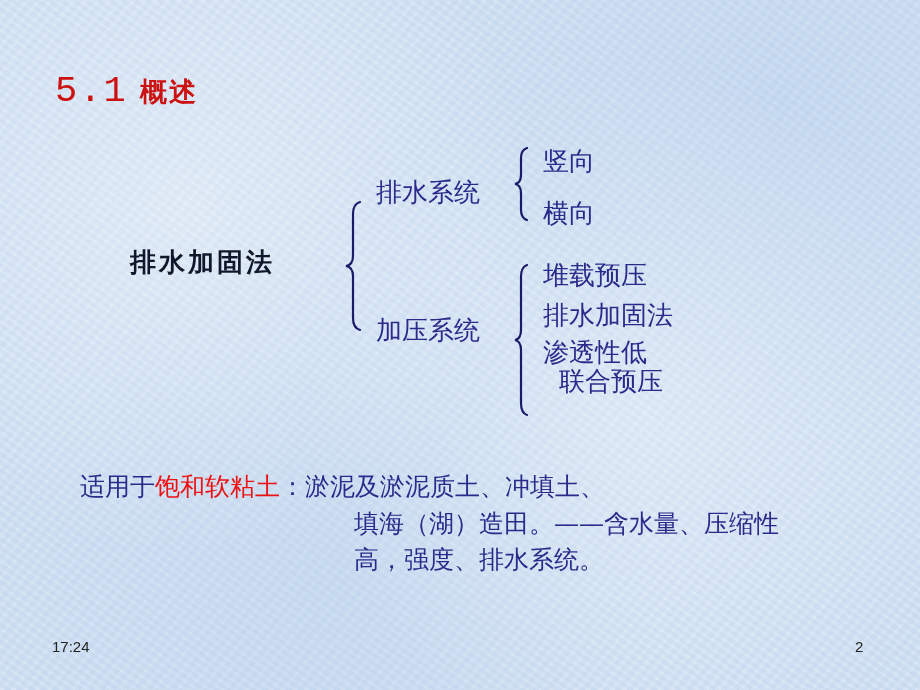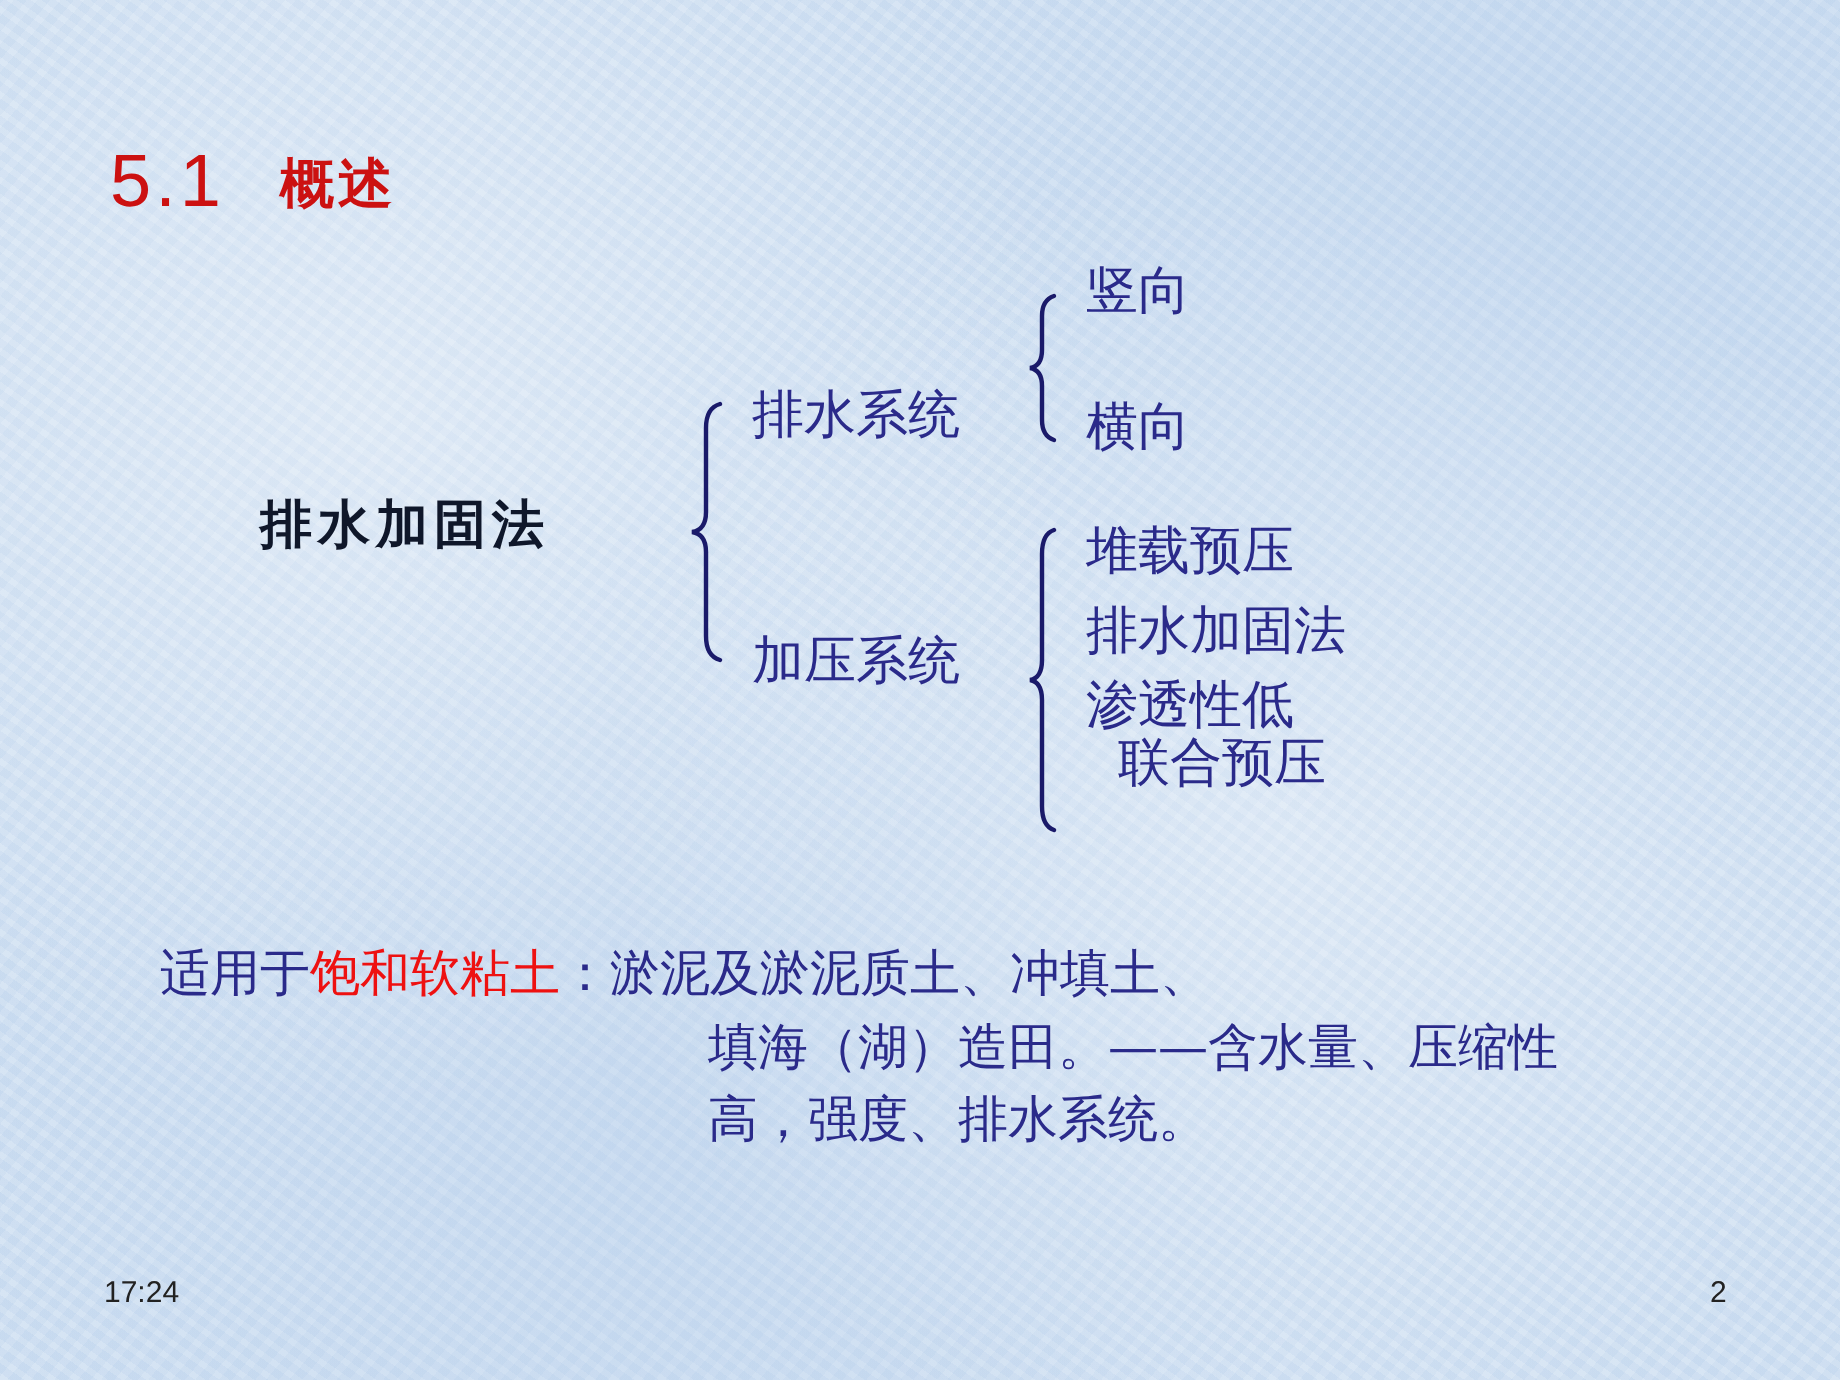--- a/index.html
+++ b/index.html
@@ -9,21 +9,21 @@
     background-image:
       radial-gradient(circle at 20% 30%, rgba(255,255,255,0.35) 0, rgba(255,255,255,0) 40%),
       radial-gradient(circle at 70% 60%, rgba(255,255,255,0.30) 0, rgba(255,255,255,0) 45%),
       radial-gradient(circle at 85% 15%, rgba(180,205,235,0.35) 0, rgba(180,205,235,0) 35%),
       radial-gradient(circle at 35% 85%, rgba(185,208,236,0.35) 0, rgba(185,208,236,0) 40%),
       repeating-linear-gradient(35deg, rgba(255,255,255,0.10) 0 3px, rgba(170,195,230,0.10) 3px 7px),
       repeating-linear-gradient(-50deg, rgba(255,255,255,0.08) 0 4px, rgba(160,190,225,0.08) 4px 9px);
     font-family: "DejaVu Serif", "Liberation Serif", serif;
   }
   .abs { position:absolute; white-space:nowrap; }
-  .title-num { left:55px; top:70px; font-family:Liberation Sans, sans-serif; font-size:37px; color:#cc1111; letter-spacing:2px; }
+  .title-num { left:55px; top:70px; font-family:Liberation Mono, monospace; font-size:37px; color:#cc1111; letter-spacing:2px; }
   .title-text { left:140px; top:74px; font-size:27px; font-weight:bold; color:#cc1111; letter-spacing:2px; }
   .root { left:130px; top:245px; font-size:26px; font-weight:bold; color:#0f172a; letter-spacing:3px; }
   .lvl { font-size:26px; color:#2a2a8a; }
   .brace { position:absolute; }
   .brace path { fill:none; stroke:#1a1a6a; stroke-width:2.2; stroke-linecap:round; }
   .body-text { font-size:25px; color:#2a2a8a; }
   .red { color:#ee1111;margin-top:40px; }
   .footer { font-family:"Liberation Sans","DejaVu Sans",sans-serif; font-size:15px; color:#222; }
 </style>
 </head>
@@ -34,27 +34,27 @@
   <div class="abs title-num">5.1</div>
   <div class="abs title-text">概述</div>
 
   <div>
     <div class="abs root">排水加固法</div>
 
     <svg class="brace" style="left:340px;top:198px;" width="26" height="136" viewBox="0 0 26 136">
       <path d="M20 4 Q13 6 13 16 L13 58 Q13 67 6 68 Q13 69 13 78 L13 120 Q13 130 20 132"></path>
     </svg>
 
-    <div class="abs lvl" style="left:376px;top:175px;margin-top:15px;">排水系统</div>
+    <div class="abs lvl" style="left:376px;top:175px;">排水系统</div>
     <div class="abs lvl" style="left:376px;top:313px;">加压系统</div>
 
     <svg class="brace" style="left:510px;top:145px;" width="22" height="78" viewBox="0 0 22 78">
       <path d="M17 3 Q11 5 11 13 L11 30 Q11 38 5 39 Q11 40 11 48 L11 65 Q11 73 17 75"></path>
     </svg>
-    <div class="abs lvl" style="left:543px;top:128px;">竖向</div>
+    <div class="abs lvl" style="left:543px;top:144px;">竖向</div>
     <div class="abs lvl" style="left:543px;top:196px;">横向</div>
 
     <svg class="brace" style="left:510px;top:262px;" width="22" height="156" viewBox="0 0 22 156">
       <path d="M17 3 Q11 5 11 15 L11 68 Q11 77 5 78 Q11 79 11 88 L11 141 Q11 151 17 153"></path>
     </svg>
     <div class="abs lvl" style="left:543px;top:258px;">堆载预压</div>
     <div class="abs lvl" style="left:543px;top:298px;">排水加固法</div>
     <div class="abs lvl" style="left:543px;top:335px;">渗透性低</div>
     <div class="abs lvl" style="left:543px;top:364px;margin-left:16px;">联合预压</div>
   </div>

